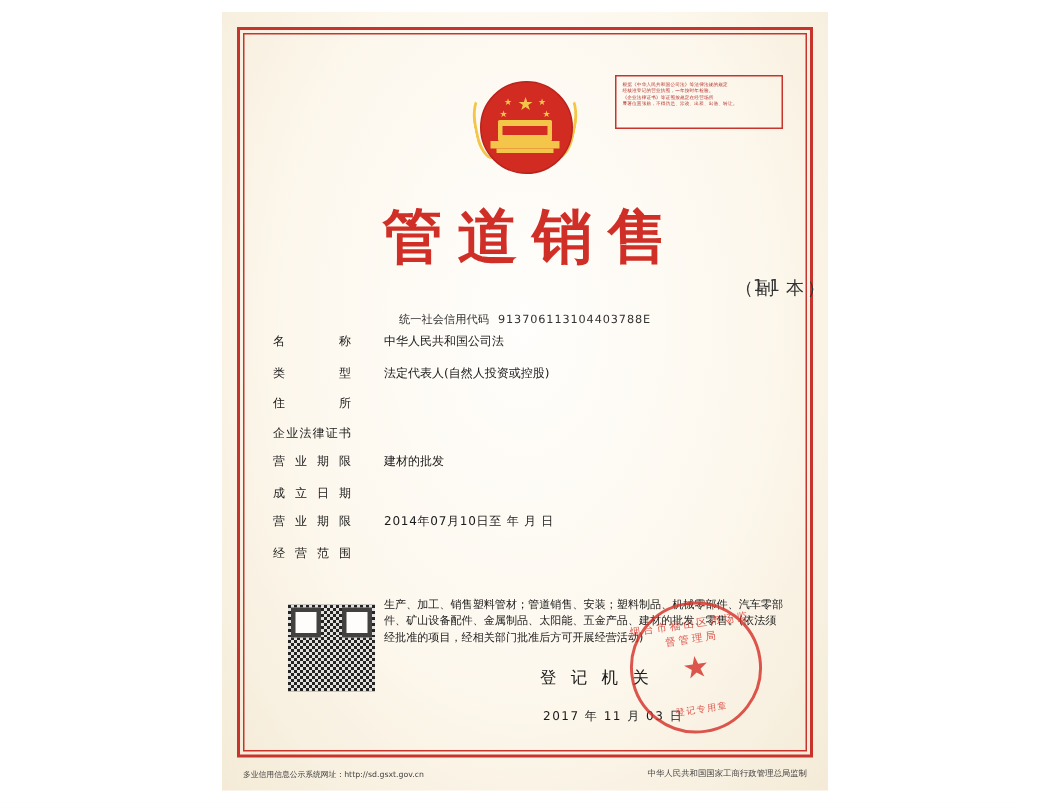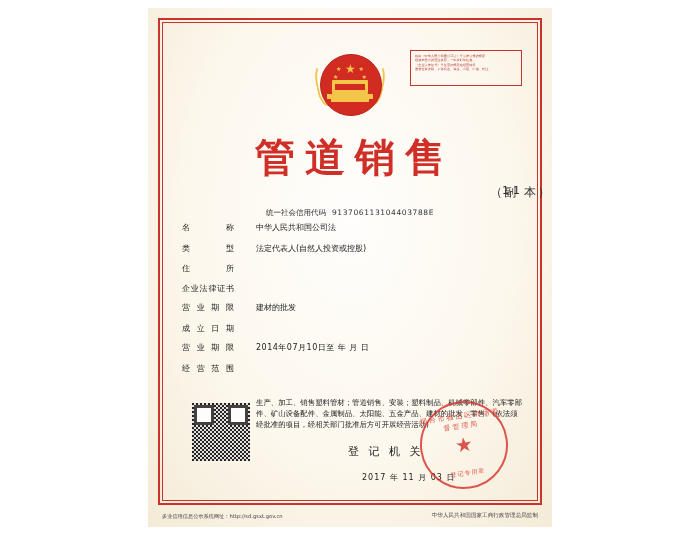--- a/index.html
+++ b/index.html
@@ -248,21 +248,21 @@
     width: 14px; height: 14px;
     border: 3px solid #222;
     background: #fff;
   }
   .qr:before { left: 2px; top: 2px; }
   .qr:after { right: 2px; top: 2px; }
 
   
   .reg-auth {
     position: absolute;
-    left: 200px;
+    left: 212px;
     bottom: 68px;
     font-size: 11px;
     letter-spacing: 3px;
     color: #1a1a1a;
     text-align: center;
   }
   .reg-date {
     position: absolute;
     left: 214px;
     bottom: 44px;

